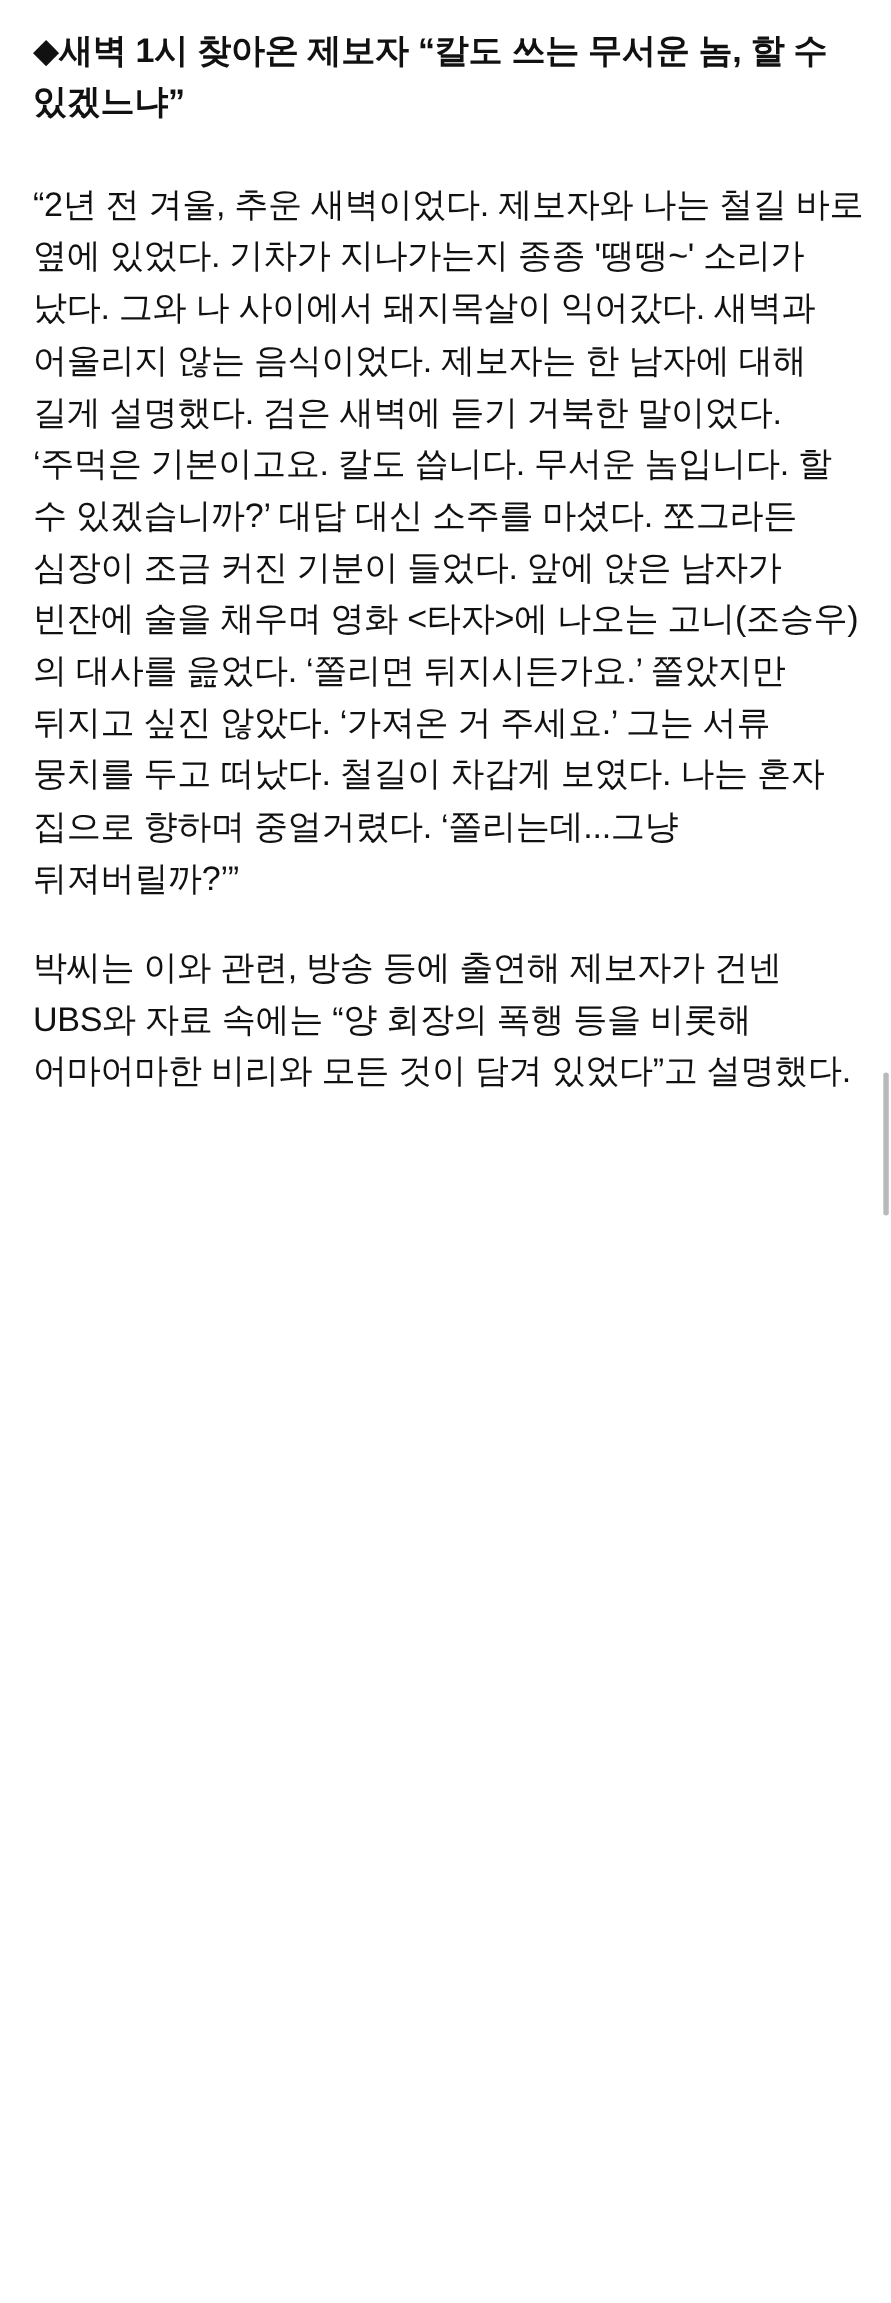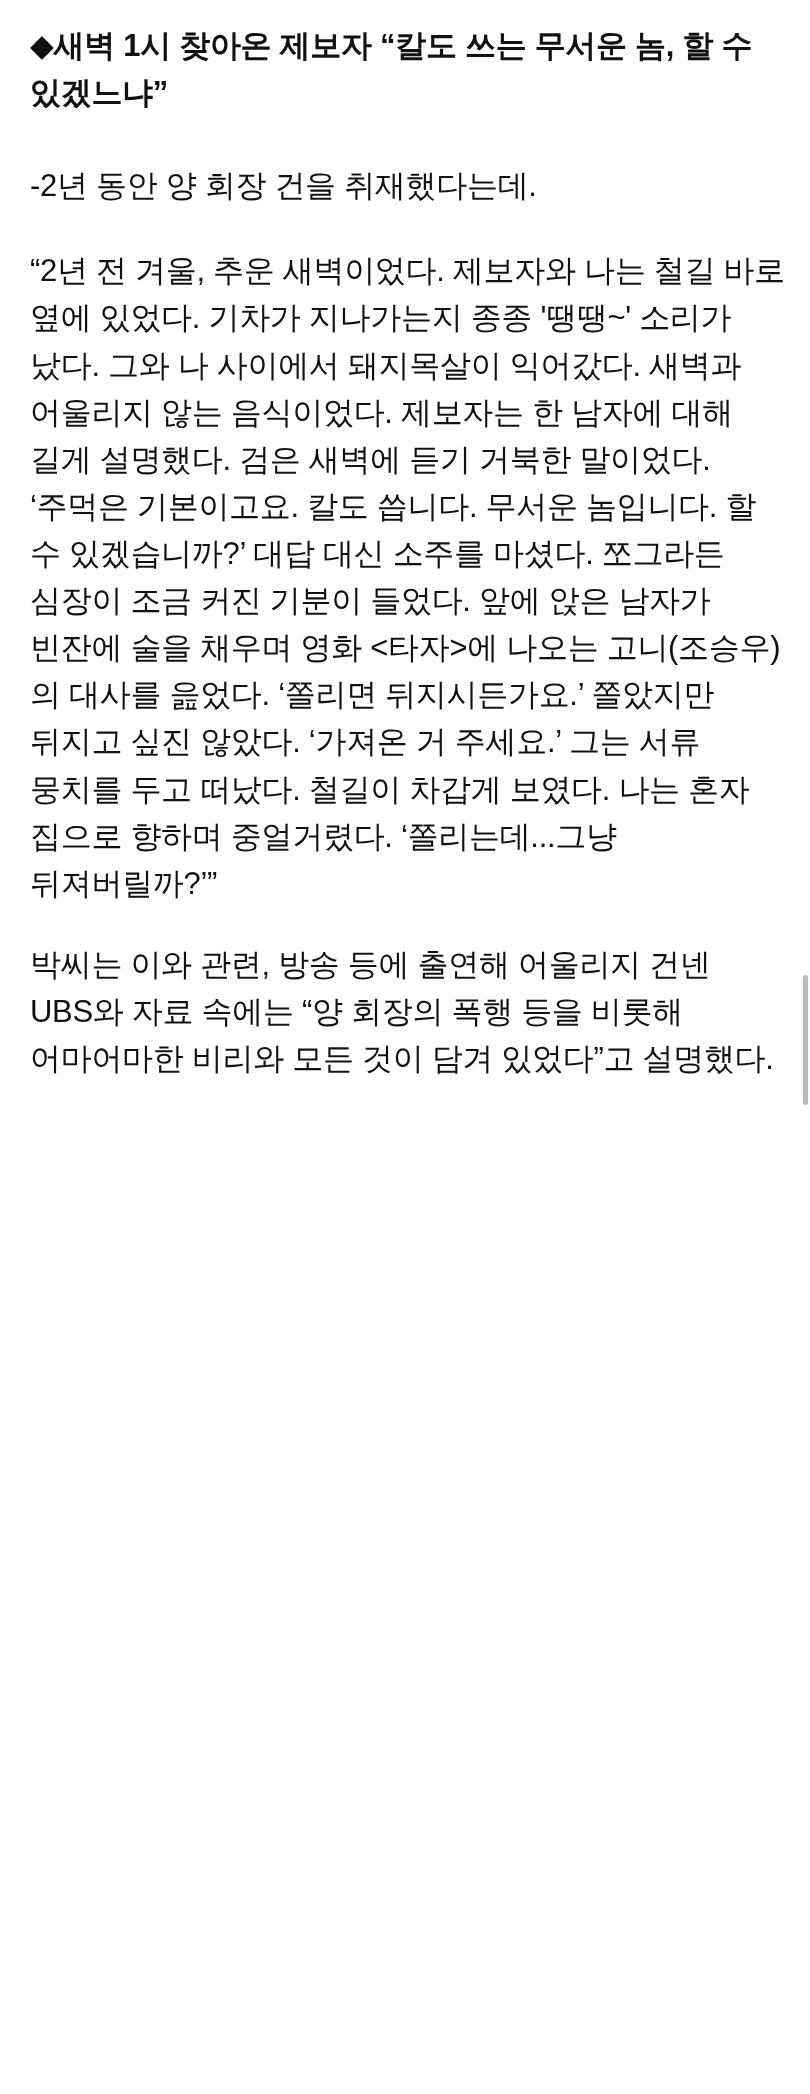--- a/index.html
+++ b/index.html
@@ -53,20 +53,19 @@
     height: 130px;
     border-radius: 3px;
     background: #b9b9b9;
   }
 </style>
 </head>
 <body>
 
 <div class="article">
   <p class="para headline">◆새벽 1시 찾아온 제보자 “칼도 쓰는 무서운 놈, 할 수 있겠느냐”</p>
-  <p class="para">-2년 동안 양 회장 건을 취재했다는데.</p>
   <p class="para big-gap">“2년 전 겨울, 추운 새벽이었다. 제보자와 나는 철길 바로 옆에 있었다. 기차가 지나가는지 종종 '땡땡~' 소리가 났다. 그와 나 사이에서 돼지목살이 익어갔다. 새벽과 어울리지 않는 음식이었다. 제보자는 한 남자에 대해 길게 설명했다. 검은 새벽에 듣기 거북한 말이었다. ‘주먹은 기본이고요. 칼도 씁니다. 무서운 놈입니다. 할 수 있겠습니까?’ 대답 대신 소주를 마셨다. 쪼그라든 심장이 조금 커진 기분이 들었다. 앞에 앉은 남자가 빈잔에 술을 채우며 영화 &lt;타자&gt;에 나오는 고니(조승우)의 대사를 읊었다. ‘쫄리면 뒤지시든가요.’ 쫄았지만 뒤지고 싶진 않았다. ‘가져온 거 주세요.’ 그는 서류 뭉치를 두고 떠났다. 철길이 차갑게 보였다. 나는 혼자 집으로 향하며 중얼거렸다. ‘쫄리는데...그냥 뒤져버릴까?’”</p>
-  <p class="para">박씨는 이와 관련, 방송 등에 출연해 어울리지 건넨 UBS와 자료 속에는 “양 회장의 폭행 등을 비롯해 어마어마한 비리와 모든 것이 담겨 있었다”고 설명했다.</p>
+  <p class="para">박씨는 이와 관련, 방송 등에 출연해 제보자가 건넨 UBS와 자료 속에는 “양 회장의 폭행 등을 비롯해 어마어마한 비리와 모든 것이 담겨 있었다”고 설명했다.</p>
 </div>
 
 <div class="scrollbar-track">
   <div class="scrollbar-thumb"></div>
 </div>
 
 </body></html>

